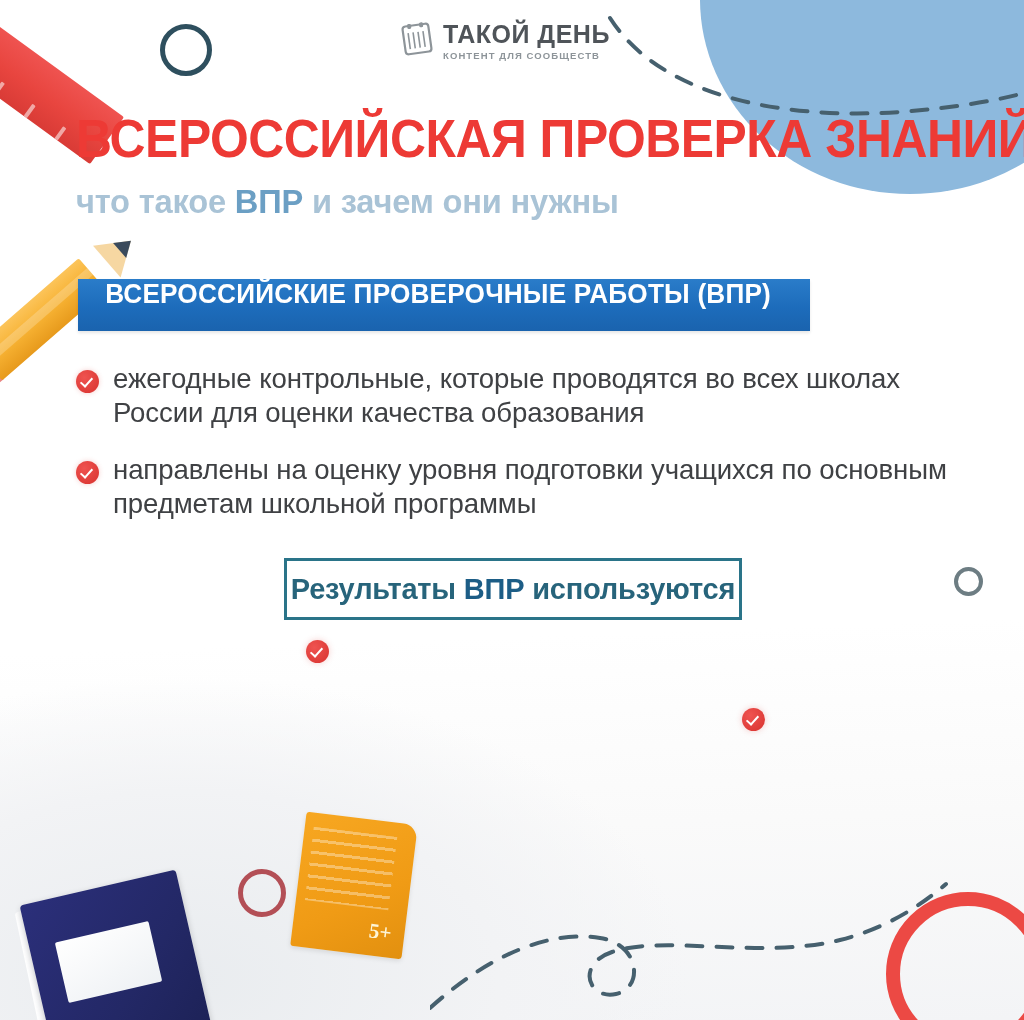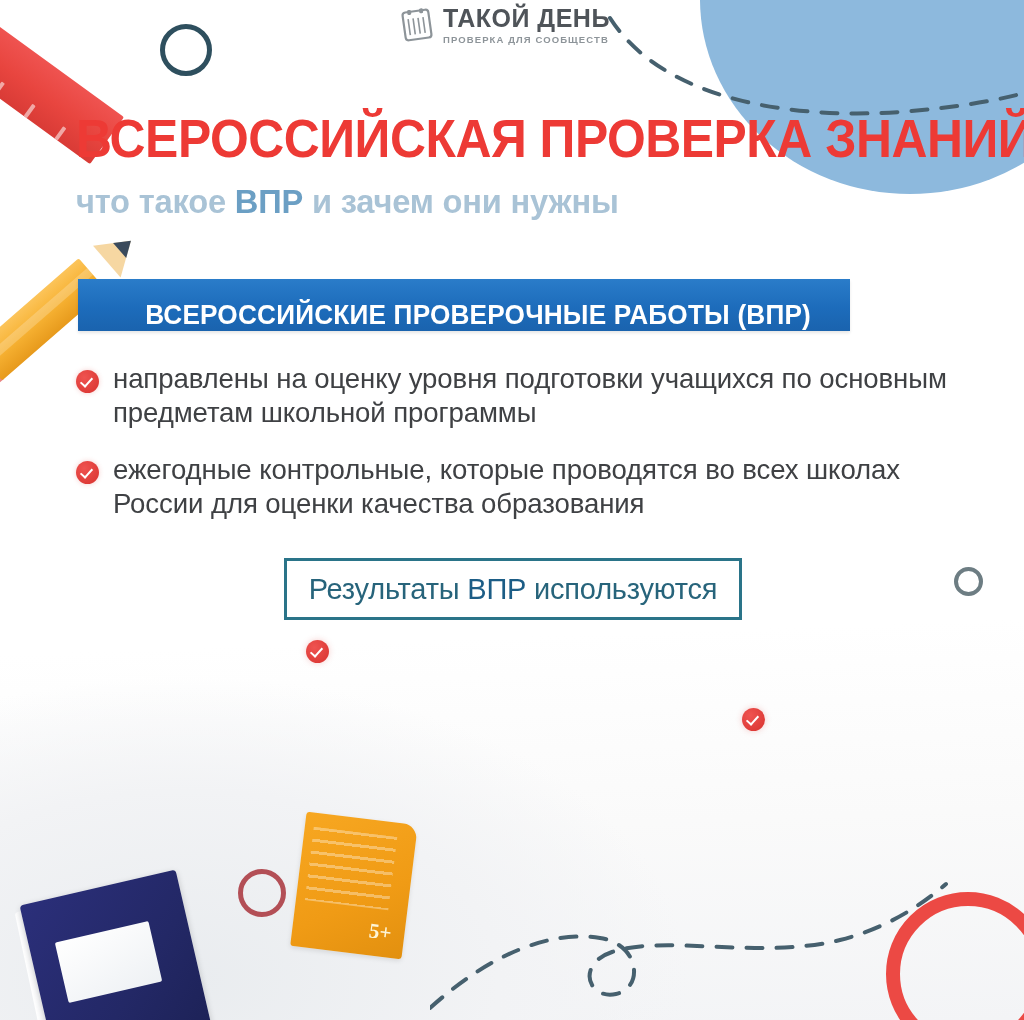--- a/index.html
+++ b/index.html
@@ -160,24 +160,23 @@
 
   .curve-top, .curve-bottom { position: absolute; }
   .curve-top { top: 8px; left: 600px; width: 430px; height: 130px; }
   .curve-bottom { top: 868px; left: 430px; width: 520px; height: 150px; }
 
   
   .content { position: relative; z-index: 5; }
 
   .logo {
     position: absolute;
-    top: 6px;
+    top: 22px;
     left: 400px;
     display: flex;
-    align-items: center;
     gap: 9px;
   }
   .logo-mark {
     width: 34px;
     height: 34px;
     transform: rotate(-8deg);
   }
   .logo-text { line-height: 1; }
   .logo-title {
     font-size: 25px;
@@ -225,23 +224,22 @@
   .subheadline .hl { color: #6b9fc4; }
 
   .blue-banner {
     position: absolute;
     top: 279px;
     left: 78px;
     width: 732px;
     height: 52px;
     background: linear-gradient(180deg, #2a7cc9 0%, #1d6cbb 55%, #1a63ae 100%);
     display: flex;
-    align-items: flex-end;
+    align-items: flex-start;
     box-shadow: 0 2px 3px rgba(0,0,0,0.10);
-    padding-left: 40px;
   }
   .blue-banner .txt {
     color: #ffffff;
     font-size: 27px;
     font-weight: bold;
     letter-spacing: 0.2px;
     padding-left: 28px;
     white-space: nowrap;
     transform: scaleX(0.97);
     transform-origin: left center;
@@ -294,21 +292,21 @@
     width: 452px;
     height: 56px;
     border: 3px solid #2a7489;
     display: flex;
     align-items: center;
     justify-content: center;
     background: rgba(255,255,255,0.65);
   }
   .result-box .txt {
     font-size: 29px;
-    font-weight: normal;
+    font-weight: bold;
     color: #27647b;
     letter-spacing: -0.2px;
     white-space: nowrap;
   }
   .result-box .txt .hl { color: #1c5d86; }
 
   .outcome {
     position: absolute;
     text-align: center;
   }
@@ -392,43 +390,43 @@
         <rect x="4" y="3" width="26" height="28" rx="3" fill="none" stroke="#8d9499" stroke-width="2.2"></rect>
         <line x1="9" y1="10" x2="9" y2="26" stroke="#8d9499" stroke-width="1.6"></line>
         <line x1="14" y1="10" x2="14" y2="26" stroke="#8d9499" stroke-width="1.6"></line>
         <line x1="19" y1="10" x2="19" y2="26" stroke="#8d9499" stroke-width="1.6"></line>
         <line x1="24" y1="10" x2="24" y2="26" stroke="#8d9499" stroke-width="1.6"></line>
         <rect x="9" y="1" width="4" height="5" rx="1.6" fill="#8d9499"></rect>
         <rect x="21" y="1" width="4" height="5" rx="1.6" fill="#8d9499"></rect>
       </svg>
       <div class="logo-text">
         <div class="logo-title">ТАКОЙ ДЕНЬ</div>
-        <div class="logo-sub">ПРОВЕРКА ДЛЯ СООБЩЕСТВ</div>
+        <div class="logo-sub">КОНТЕНТ ДЛЯ СООБЩЕСТВ</div>
       </div>
     </div>
 
     <div class="headline">ВСЕРОССИЙСКАЯ ПРОВЕРКА ЗНАНИЙ</div>
 
     <div class="subheadline">
       <span>что такое </span><span class="hl">ВПР</span><span> и зачем они нужны</span>
     </div>
 
     <div class="blue-banner">
       <span class="txt">ВСЕРОССИЙСКИЕ ПРОВЕРОЧНЫЕ РАБОТЫ (ВПР)</span>
     </div>
 
     <div class="bullets">
+      <div class="bullet">
+        <span class="check-icon"></span>
+        <span class="bullet-text">ежегодные контрольные, которые проводятся во всех школах России для оценки качества образования</span>
+      </div>
       <div class="bullet">
         <span class="check-icon"></span>
         <span class="bullet-text">направлены на оценку уровня подготовки учащихся по основным предметам школьной программы</span>
       </div>
-      <div class="bullet">
-        <span class="check-icon"></span>
-        <span class="bullet-text">ежегодные контрольные, которые проводятся во всех школах России для оценки качества образования</span>
-      </div>
     </div>
 
     <div class="result-box">
       <span class="txt"><span>Результаты </span><span class="hl">ВПР</span><span> используются</span></span>
     </div>
 
     <div class="outcome outcome-left">
       <div class="dot"></div>
     </div>
 

